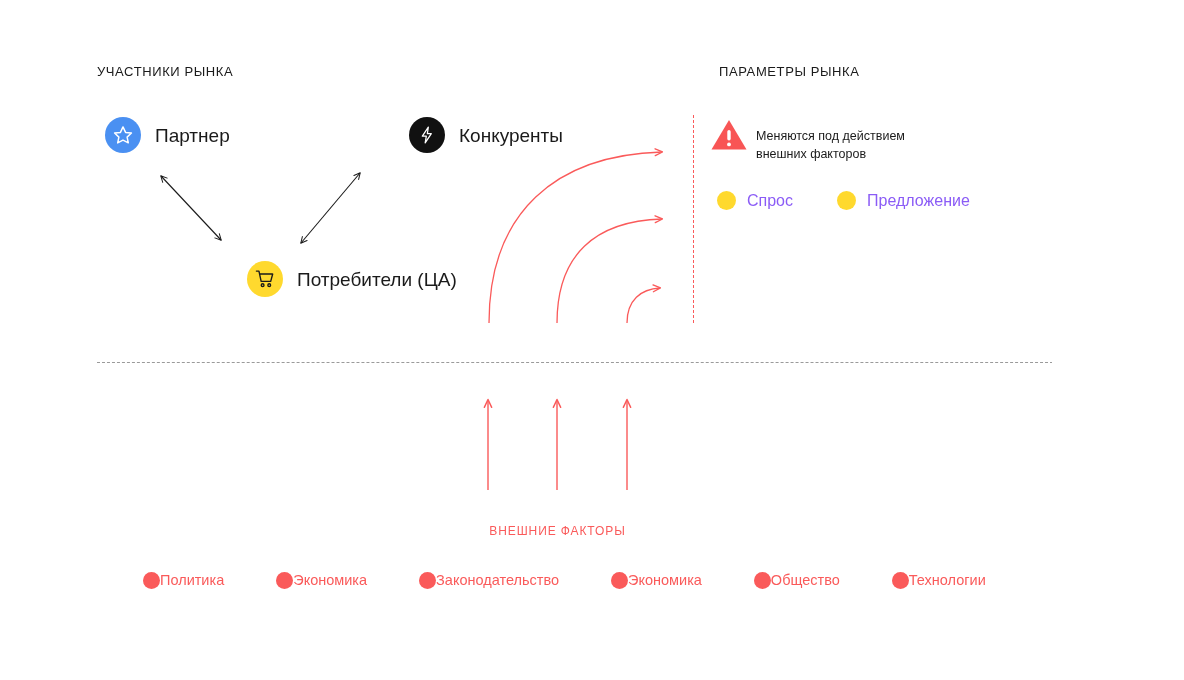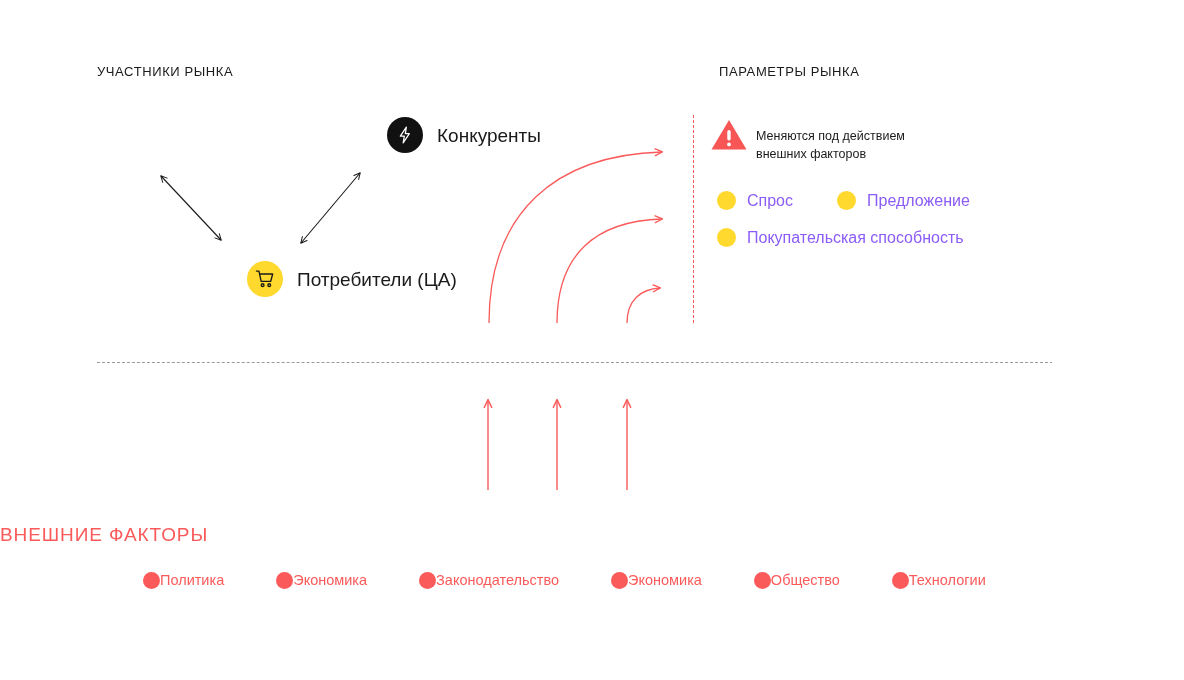--- a/index.html
+++ b/index.html
@@ -49,21 +49,21 @@
     justify-content: center;
     flex: 0 0 auto;
   }
   .node .node-label {
     font-size: 19px;
     color: #1a1a1a;
     line-height: 1;
   }
 
   #node-partner    { left: 105px; top: 117px; }
-  #node-competitor { left: 387px; top: 117px; }
+  #node-competitor { left: 409px; top: 117px; }
   #node-consumer   { left: 247px; top: 261px; }
 
   .badge-partner    { background: #4a90f2; }
   .badge-competitor { background: #111111; }
   .badge-consumer   { background: #ffd92e; }
 
   
   .overlay {
     position: absolute;
     left: 0;
@@ -136,21 +136,22 @@
     color: #8b5cf6;
     line-height: 1;
   }
 
   
   #external-title {
     position: absolute;
     left: 0;
     top: 524px;
     width: 1115px;
-    font-size: 19px;
+    text-align: center;
+    font-size: 12px;
     letter-spacing: 0.9px;
     color: #fa5a5a;
     white-space: nowrap;
   }
   #factor-list {
     position: absolute;
     left: 143px;
     top: 572px;
     display: flex;
     align-items: center;
@@ -199,20 +200,28 @@
 
     <path d="M 489 323 C 489 212 556 155 662 152" fill="none" stroke="#fa5a5a" stroke-width="1.3" marker-end="url(#red-head)"></path>
     <path d="M 557 323 C 557 255 595 221 662 219" fill="none" stroke="#fa5a5a" stroke-width="1.3" marker-end="url(#red-head)"></path>
     <path d="M 627 323 C 627 300 641 289 660 288" fill="none" stroke="#fa5a5a" stroke-width="1.3" marker-end="url(#red-head)"></path>
 
     <line x1="488" y1="490" x2="488" y2="400" stroke="#fa5a5a" stroke-width="1.4" marker-end="url(#red-head)"></line>
     <line x1="557" y1="490" x2="557" y2="400" stroke="#fa5a5a" stroke-width="1.4" marker-end="url(#red-head)"></line>
     <line x1="627" y1="490" x2="627" y2="400" stroke="#fa5a5a" stroke-width="1.4" marker-end="url(#red-head)"></line>
   </svg>
 
+  <div class="node" id="node-partner">
+    <span class="badge badge-partner">
+      <svg width="22" height="22" viewBox="0 0 24 24" fill="none" stroke="#ffffff" stroke-width="1.6" stroke-linejoin="round">
+        <polygon points="12,3.2 14.8,9.2 21.2,9.9 16.5,14.3 17.8,20.6 12,17.5 6.2,20.6 7.5,14.3 2.8,9.9 9.2,9.2"></polygon>
+      </svg>
+    </span>
+    <span class="node-label">Партнер</span>
+  </div>
 
   <div class="node" id="node-competitor">
     <span class="badge badge-competitor">
       <svg width="20" height="20" viewBox="0 0 24 24" fill="none" stroke="#ffffff" stroke-width="1.5" stroke-linejoin="round" stroke-linecap="round">
         <polygon points="13.6,2.5 6.4,13.4 11.2,13.4 9.8,21.5 17.2,10.4 12.4,10.4"></polygon>
       </svg>
     </span>
     <span class="node-label">Конкуренты</span>
   </div>
 
@@ -248,26 +257,20 @@
     <span class="param-item">
       <span class="param-dot"></span>
       <span class="param-label">Спрос</span>
     </span>
     <span class="param-item">
       <span class="param-dot"></span>
       <span class="param-label">Предложение</span>
     </span>
   </div>
 
-  <div class="param-row" id="param-row-2">
-    <span class="param-item">
-      <span class="param-dot"></span>
-      <span class="param-label">Покупательская способность</span>
-    </span>
-  </div>
 
   <div id="external-title">ВНЕШНИЕ ФАКТОРЫ</div>
 
   <div id="factor-list">
     <span class="factor-item">
       <span class="factor-dot"></span>
       <span class="factor-label">Политика</span>
     </span>
     <span class="factor-item">
       <span class="factor-dot"></span>

